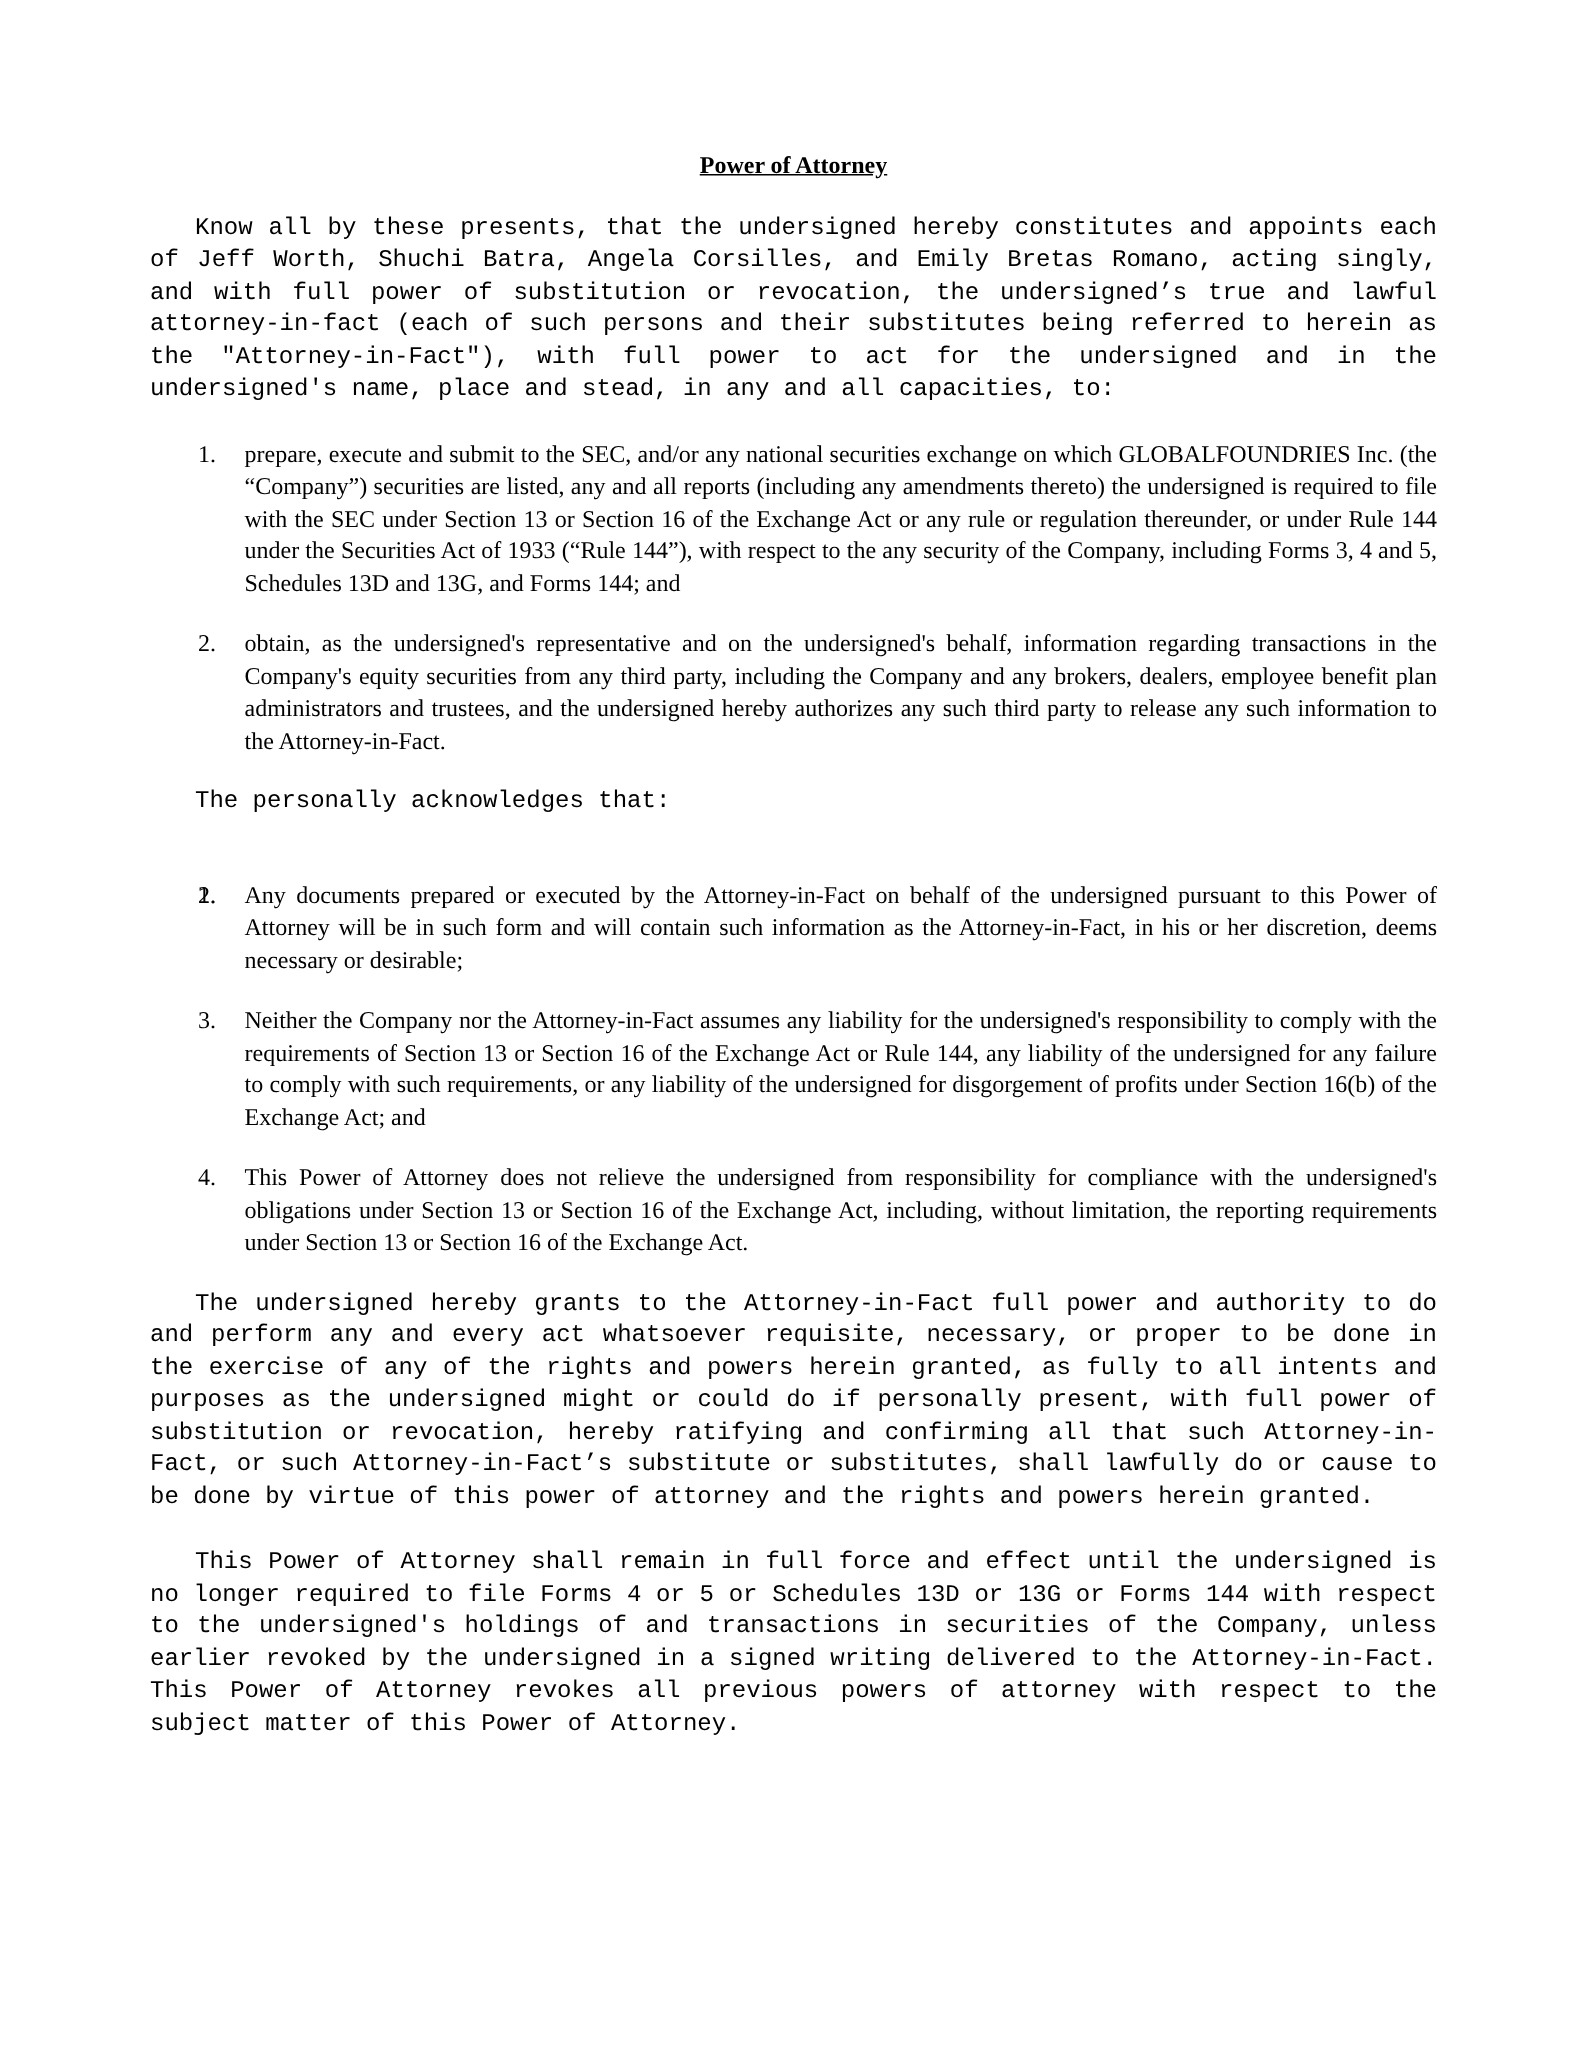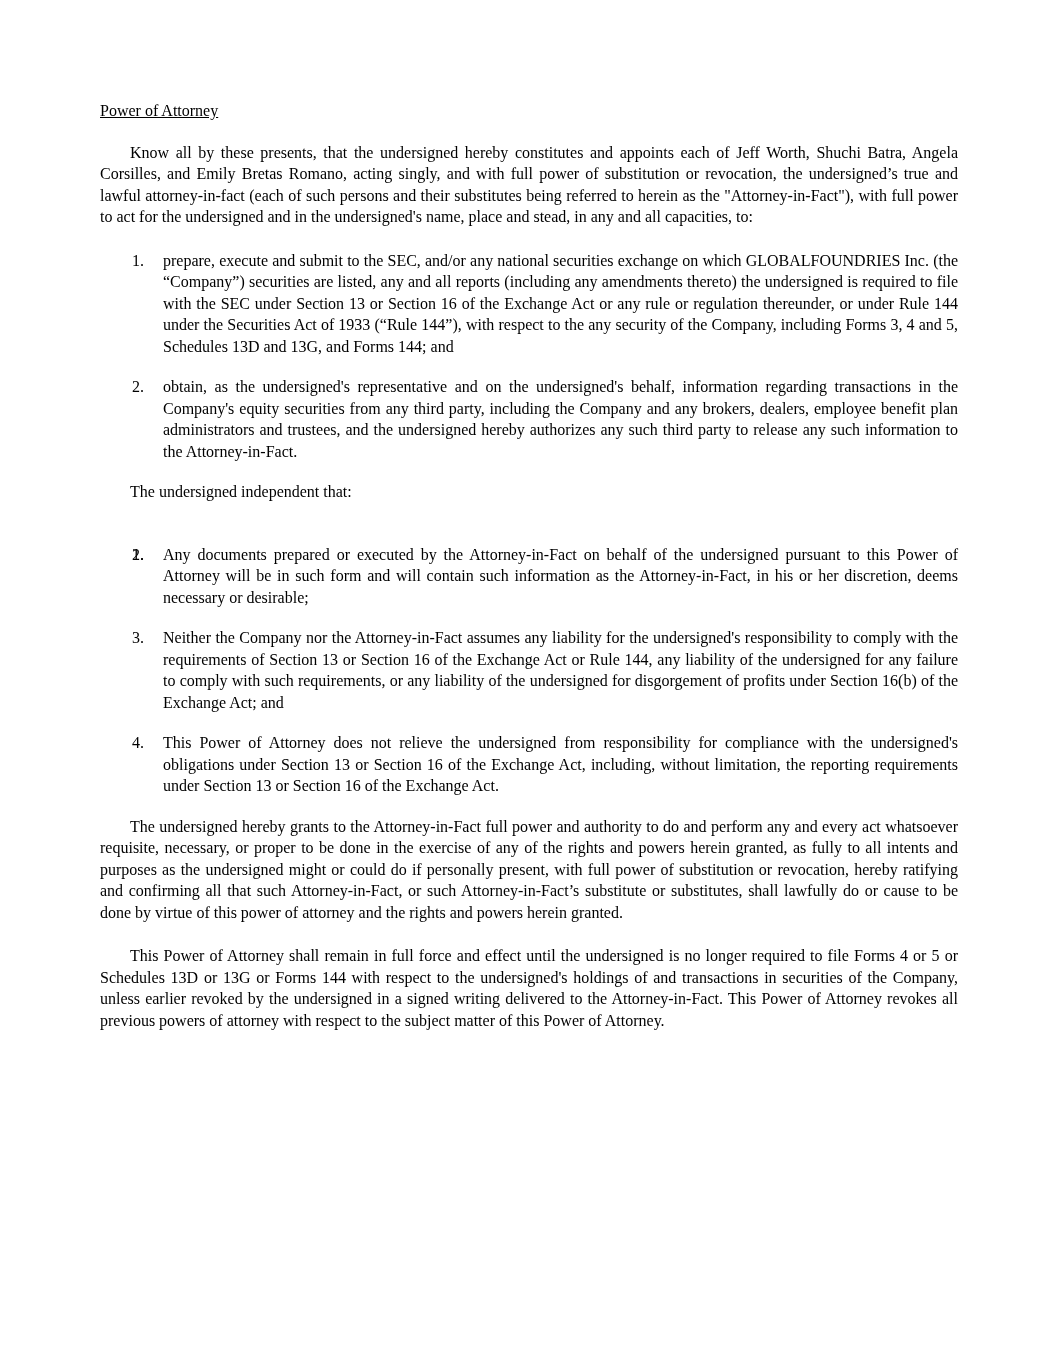--- a/index.html
+++ b/index.html
@@ -14,32 +14,33 @@
     background: #ffffff;
     box-sizing: border-box;
     padding: 100px 97px 60px 100px;
     font-family: "Liberation Serif", "DejaVu Serif", serif;
     font-size: 16px;
     line-height: 21.5px;
     color: #000000;
   }
   .title {
     font-size: 16px;
-    font-weight: normal;
+    font-weight: bold;
     text-decoration: underline;
-    text-align: left;
+    text-align: center;
     margin: 0 0 20px 0;
     line-height: 21.5px;
   }
   .para {
     margin: 0 0 18px 0;
     text-align: justify;
   }
   .para.indent {
     text-indent: 30px;
+    font-family: Liberation Mono, monospace;
   }
   .list {
     margin: 0;
     padding: 0;
     list-style: none;
   }
   .list-item {
     position: relative;
     padding-left: 63px;
     text-align: justify;
@@ -69,21 +70,21 @@
     <li class="list-item">
       <span class="num">1.</span>
       <span class="text">prepare, execute and submit to the SEC, and/or any national securities exchange on which GLOBALFOUNDRIES Inc. (the “Company”) securities are listed, any and all reports (including any amendments thereto) the undersigned is required to file with the SEC under Section 13 or Section 16 of the Exchange Act or any rule or regulation thereunder, or under Rule 144 under the Securities Act of 1933 (“Rule 144”), with respect to the any security of the Company, including Forms 3, 4 and 5, Schedules 13D and 13G, and Forms 144; and</span>
     </li>
     <li class="list-item">
       <span class="num">2.</span>
       <span class="text">obtain, as the undersigned's representative and on the undersigned's behalf, information regarding transactions in the Company's equity securities from any third party, including the Company and any brokers, dealers, employee benefit plan administrators and trustees, and the undersigned hereby authorizes any such third party to release any such information to the Attorney-in-Fact.</span>
     </li>
   </ol>
 
-  <p class="para indent">The undersigned independent that:</p>
+  <p class="para indent">The personally acknowledges that:</p>
 
   <div class="spacer-lg"></div>
 
   <ol class="list">
     <li class="list-item">
       <span class="num">1.</span>
     </li>
     <li class="list-item">
       <span class="num">2.</span>
       <span class="text">Any documents prepared or executed by the Attorney-in-Fact on behalf of the undersigned pursuant to this Power of Attorney will be in such form and will contain such information as the Attorney-in-Fact, in his or her discretion, deems necessary or desirable;</span>

